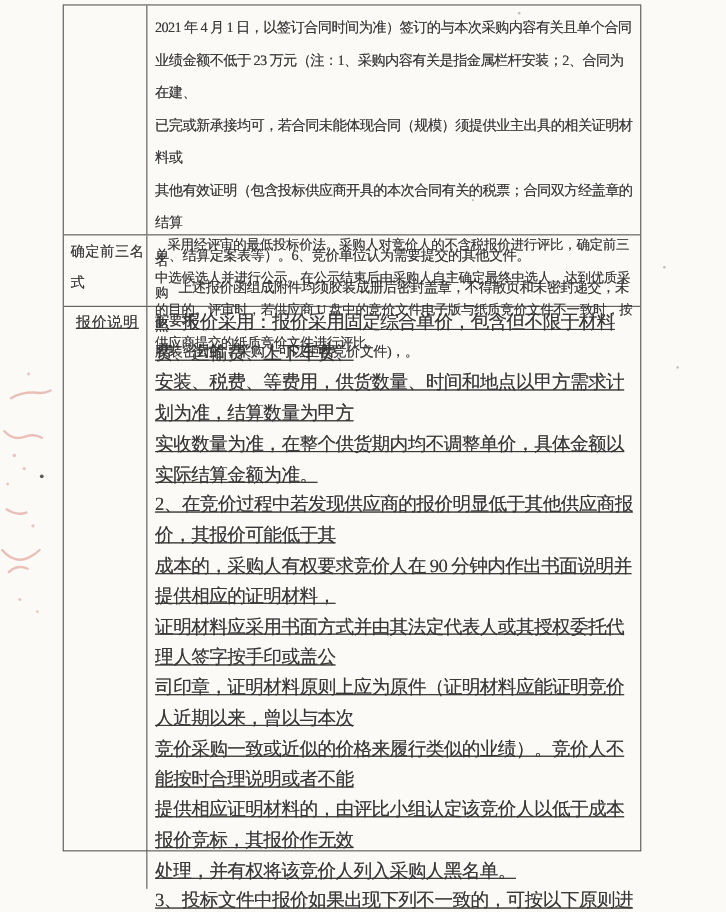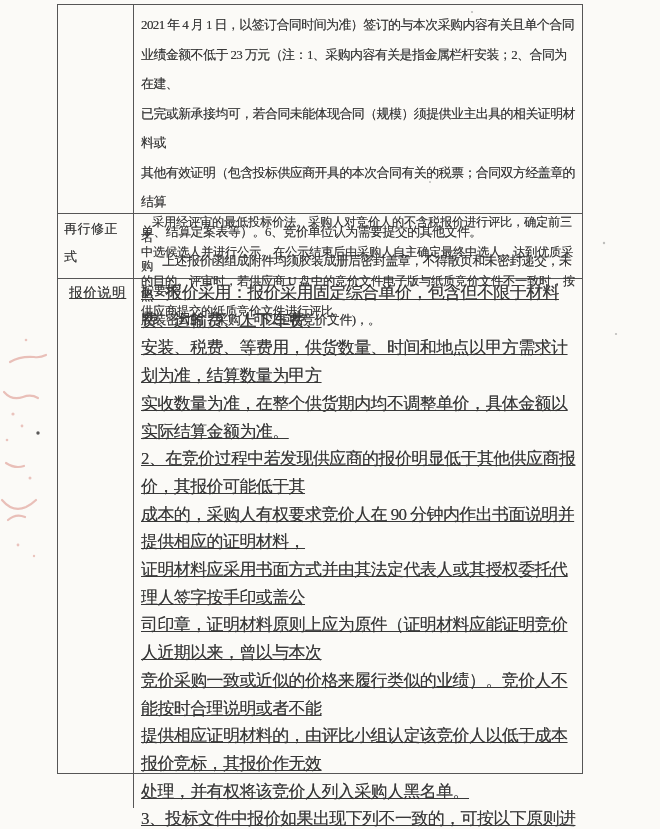--- a/index.html
+++ b/index.html
@@ -104,21 +104,21 @@
       <div class="cell content-cell">2021 年 4 月 1 日，以签订合同时间为准）签订的与本次采购内容有关且单个合同
 业绩金额不低于 23 万元（注：1、采购内容有关是指金属栏杆安装；2、合同为在建、
 已完或新承接均可，若合同未能体现合同（规模）须提供业主出具的相关证明材料或
 其他有效证明（包含投标供应商开具的本次合同有关的税票；合同双方经盖章的结算
 单、结算定案表等）。6、竞价单位认为需要提交的其他文件。
         上述报价函组成附件均须胶装成册后密封盖章，不得散页和未密封递交，未按要求
 胶装密封的，采购人可以拒收竞价文件)，。</div>
     </div>
 
     <div class="trow row2">
-      <div class="cell label-cell">再行修正
+      <div class="cell label-cell">确定前三名
 式</div>
       <div class="cell content-cell">    采用经评审的最低投标价法。采购人对竞价人的不含税报价进行评比，确定前三名
 中选候选人并进行公示。在公示结束后由采购人自主确定最终中选人，达到优质采购
 的目的。评审时，若供应商 U 盘中的竞价文件电子版与纸质竞价文件不一致时，按照
 供应商提交的纸质竞价文件进行评比。</div>
     </div>
 
     <div class="trow row3">
       <div class="cell label-cell">报价说明</div>
       <div class="cell content-cell">1、报价采用：报价采用固定综合单价，包含但不限于材料费、运输费、上下车费、

